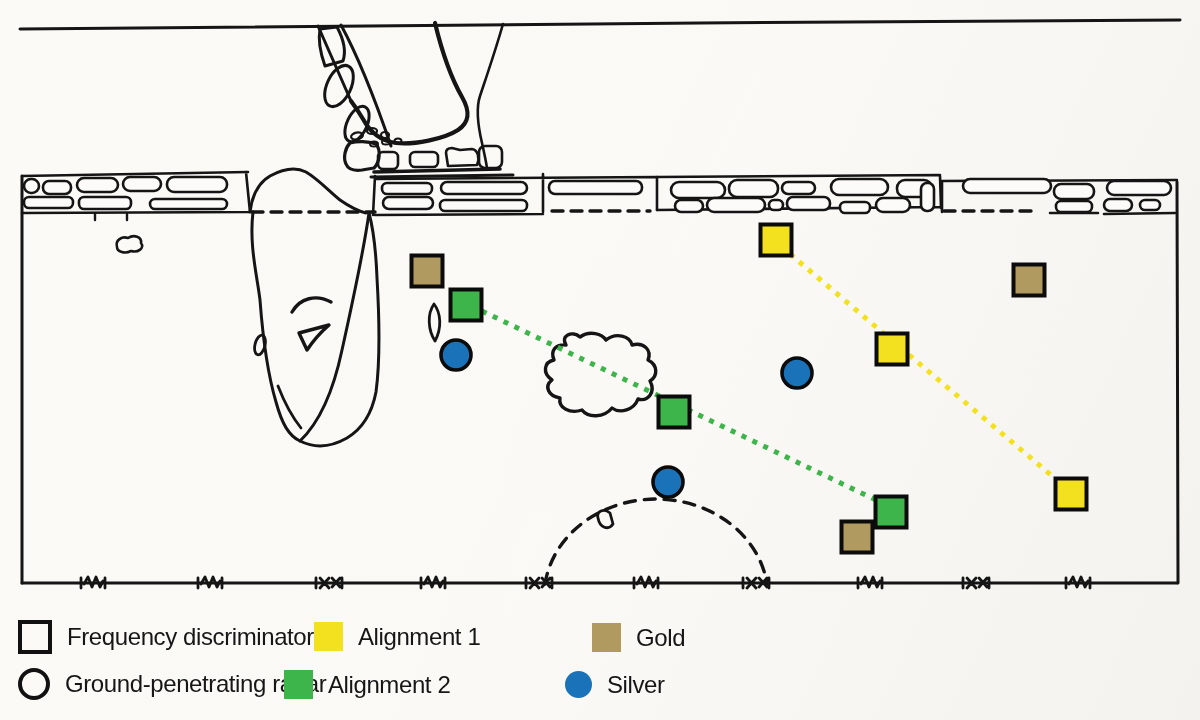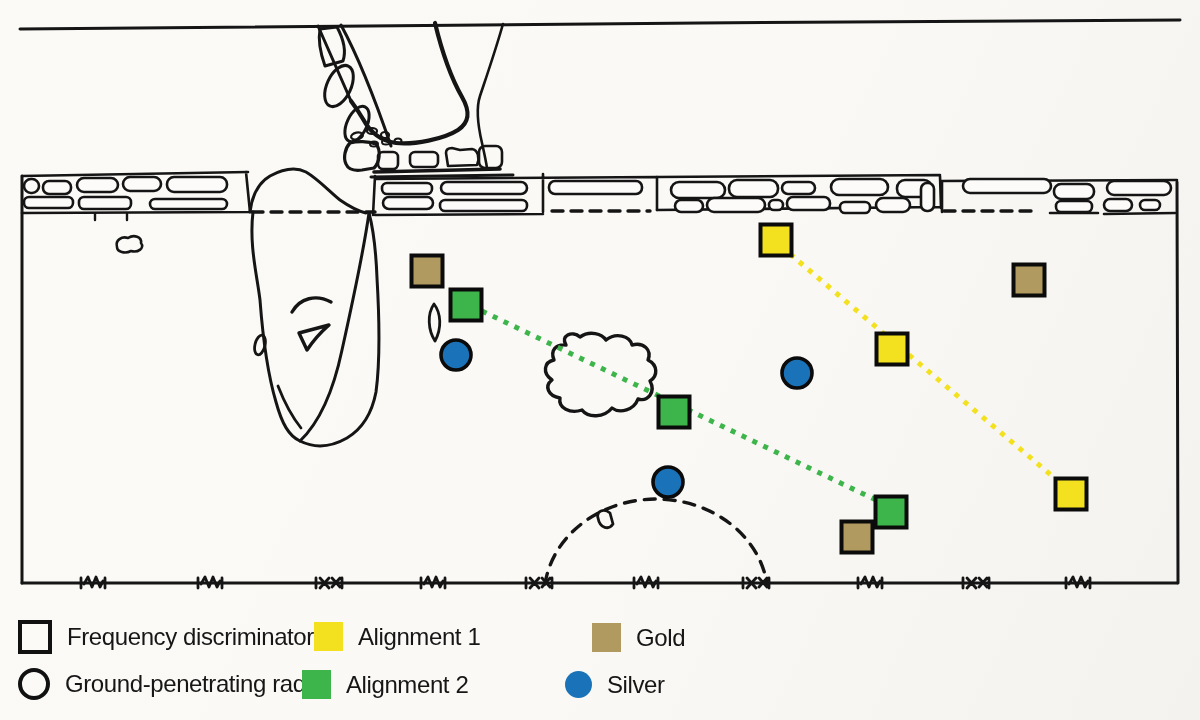--- a/index.html
+++ b/index.html
@@ -194,21 +194,21 @@
     </div>
     <div class="legend-row" style="left:18px;top:668px;">
       <span class="sw-circle-outline"></span>
       <span class="legend-label">Ground-penetrating radar</span>
     </div>
 
     <div class="legend-row" style="left:302px;top:622px;padding-left:12px;">
       <span class="sw-square-filled" style="background: rgb(243, 225, 31);"></span>
       <span class="legend-label">Alignment 1</span>
     </div>
-    <div class="legend-row" style="left:302px;top:670px;">
+    <div class="legend-row" style="left:284px;top:670px;">
       <span class="sw-square-filled" style="background: rgb(61, 181, 75);"></span>
       <span class="legend-label">Alignment 2</span>
     </div>
 
     <div class="legend-row" style="left:564px;top:623px;margin-left:28px;">
       <span class="sw-square-filled" style="background: rgb(177, 154, 95);"></span>
       <span class="legend-label">Gold</span>
     </div>
     <div class="legend-row" style="left:565px;top:671px;justify-content:center;">
       <span class="sw-circle-filled" style="background: rgb(26, 115, 184);"></span>

